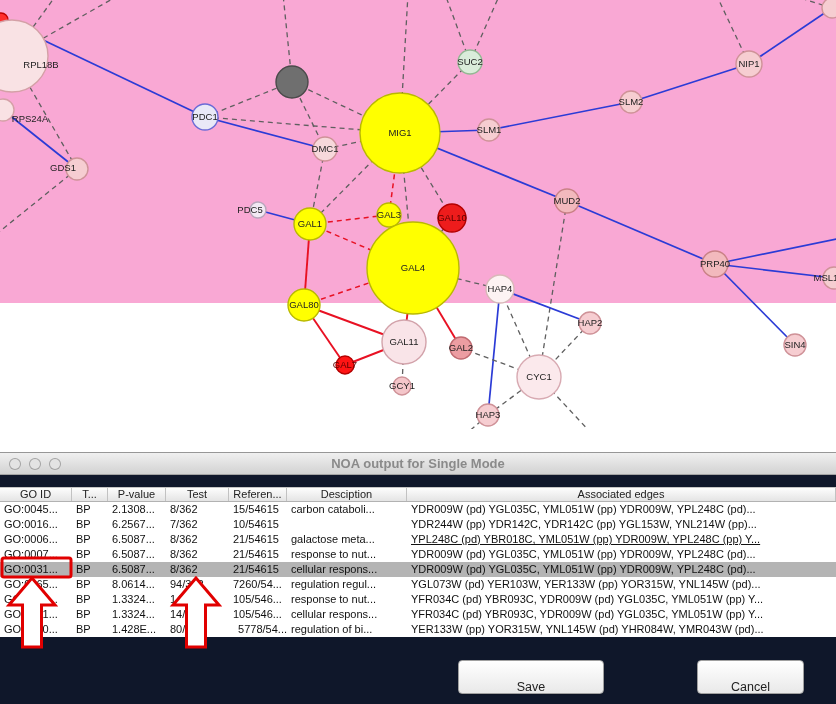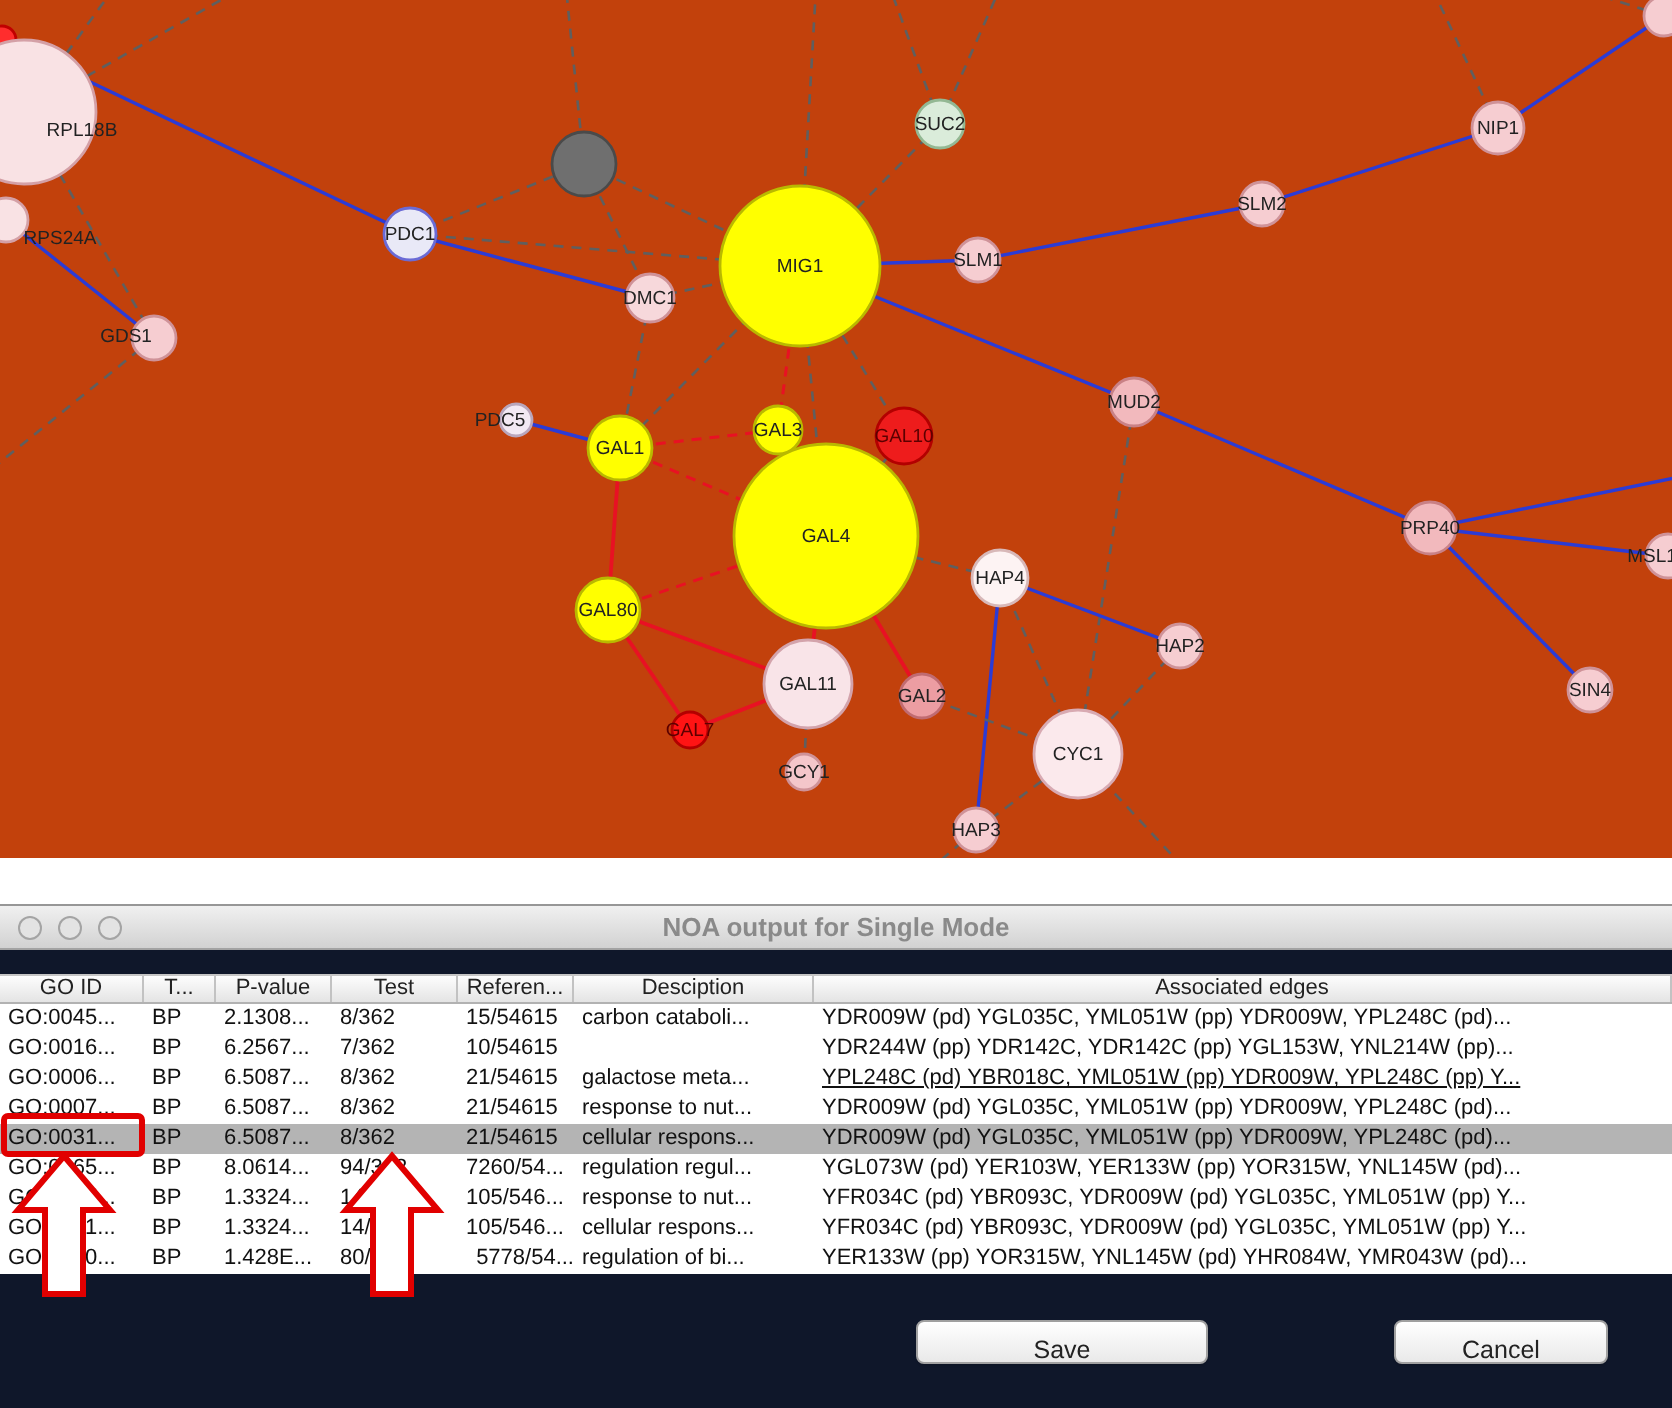--- a/index.html
+++ b/index.html
@@ -7,37 +7,37 @@
        font-family:"Liberation Sans",sans-serif;}
   .titlebar{height:22px;background:linear-gradient(#f0f0f0,#d2d2d2);
             border-bottom:1px solid #a3a3a3;position:relative;display:flex;
             align-items:center;justify-content:center;box-sizing:border-box;}
   .titlebar .title{font-size:13px;font-weight:bold;color:#3a3a3a;}
   .titlebar.inactive .title{color:#8a8a8a;}
   .lights{position:absolute;left:9px;top:5px;display:flex;gap:8px;}
   .light{width:12px;height:12px;border-radius:50%;border:1px solid rgba(0,0,0,0.28);
          box-sizing:border-box;display:inline-block;}
   #net-window{position:absolute;left:0;top:0;width:836px;height:452px;}
-  #net-canvas-wrap{height:429px;background:#c2410c;}
+  #net-canvas-wrap{height:303px;background:#f9a8d4;}
   #noa-window{position:absolute;left:0;top:452px;width:836px;height:272px;
               background:#0f172a;border-top:1px solid #979797;box-sizing:border-box;}
   .table-area{margin-top:12px;}
   .thead{display:flex;height:15px;background:linear-gradient(#fdfdfd,#e4e4e4);
          border-top:1px solid #c5c5c5;border-bottom:1px solid #b2b2b2;box-sizing:border-box;}
   .th{font-size:11px;color:#222;text-align:center;line-height:13px;
       border-right:1px solid #c2c2c2;box-sizing:border-box;overflow:hidden;white-space:nowrap;}
   .tbody{background:#ffffff;height:135px;overflow:hidden;}
   .tr{display:flex;height:15px;}
   .tr.selected{background:#b4b4b4;}
   .td{font-size:11px;color:#111;line-height:15px;padding-left:4px;
       box-sizing:border-box;overflow:hidden;white-space:nowrap;}
   .mac-btn{position:absolute;height:22px;border:1px solid #a0a0a0;border-radius:4px;
            background:linear-gradient(#ffffff,#e9e9e9);font-size:12.5px;color:#222;
            text-align:center;line-height:20px;font-family:"Liberation Sans",sans-serif;
-           box-shadow:0 1px 1px rgba(0,0,0,0.12);padding:4px;}
+           box-shadow:0 1px 1px rgba(0,0,0,0.12);padding:16px;}
   #save-btn{left:458px;top:207px;width:146px;}
   #cancel-btn{left:697px;top:207px;width:107px;}
   #annotation-layer{position:absolute;left:0;top:0;width:836px;height:704px;
                     pointer-events:none;z-index:40;}
   .node-label{font-family:"Liberation Sans",sans-serif;font-size:9.5px;}
 </style>
 </head>
 <body>
 
 <div id="net-window">

